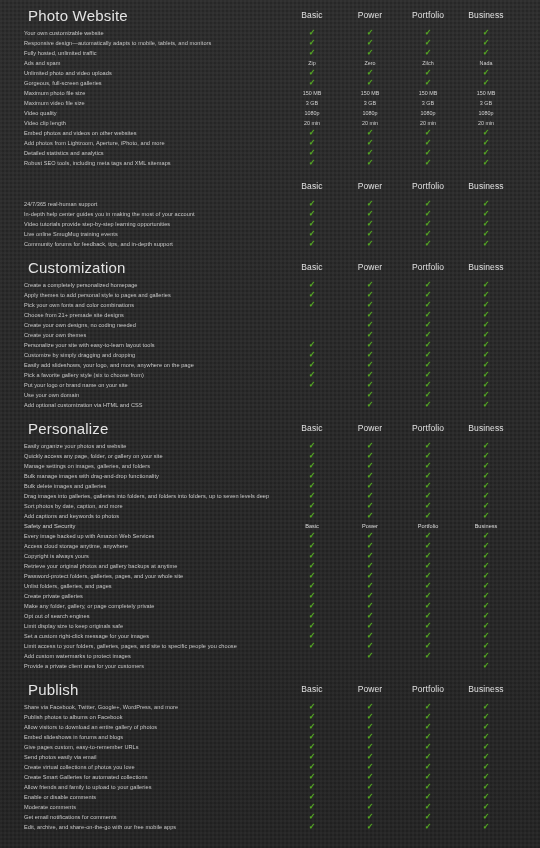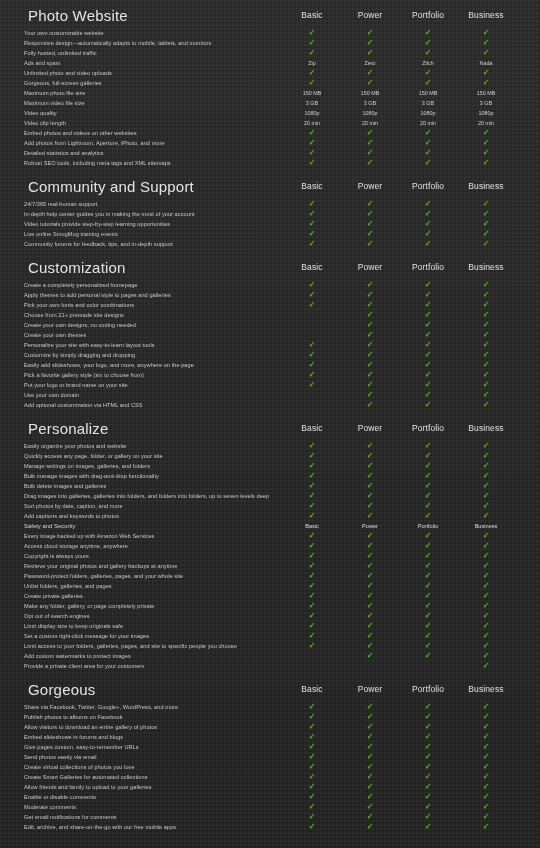--- a/index.html
+++ b/index.html
@@ -240,21 +240,20 @@
             <div class="row-label">Robust SEO tools, including meta tags and XML sitemaps</div>
             <div class="cell c0"><span class="check">✓</span></div>
             <div class="cell c1"><span class="check">✓</span></div>
             <div class="cell c2"><span class="check">✓</span></div>
             <div class="cell c3"><span class="check">✓</span></div>
           </div>
         </div>
       </div>
       <div class="section">
         <div class="section-head">
-          <div class="section-title">Community and Support</div>
           <div class="plan-head h0">Basic</div>
           <div class="plan-head h1">Power</div>
           <div class="plan-head h2">Portfolio</div>
           <div class="plan-head h3">Business</div>
         </div>
         <div class="rows">
           <div class="row">
             <div class="row-label">24/7/365 real-human support</div>
             <div class="cell c0"><span class="check">✓</span></div>
             <div class="cell c1"><span class="check">✓</span></div>
@@ -560,21 +559,21 @@
             <div class="row-label">Provide a private client area for your customers</div>
             <div class="cell c0"></div>
             <div class="cell c1"></div>
             <div class="cell c2"></div>
             <div class="cell c3"><span class="check">✓</span></div>
           </div>
         </div>
       </div>
       <div class="section">
         <div class="section-head">
-          <div class="section-title">Gorgeous</div>
+          <div class="section-title">Publish</div>
           <div class="plan-head h0">Basic</div>
           <div class="plan-head h1">Power</div>
           <div class="plan-head h2">Portfolio</div>
           <div class="plan-head h3">Business</div>
         </div>
         <div class="rows">
           <div class="row">
             <div class="row-label">Share via Facebook, Twitter, Google+, WordPress, and more</div>
             <div class="cell c0"><span class="check">✓</span></div>
             <div class="cell c1"><span class="check">✓</span></div>

